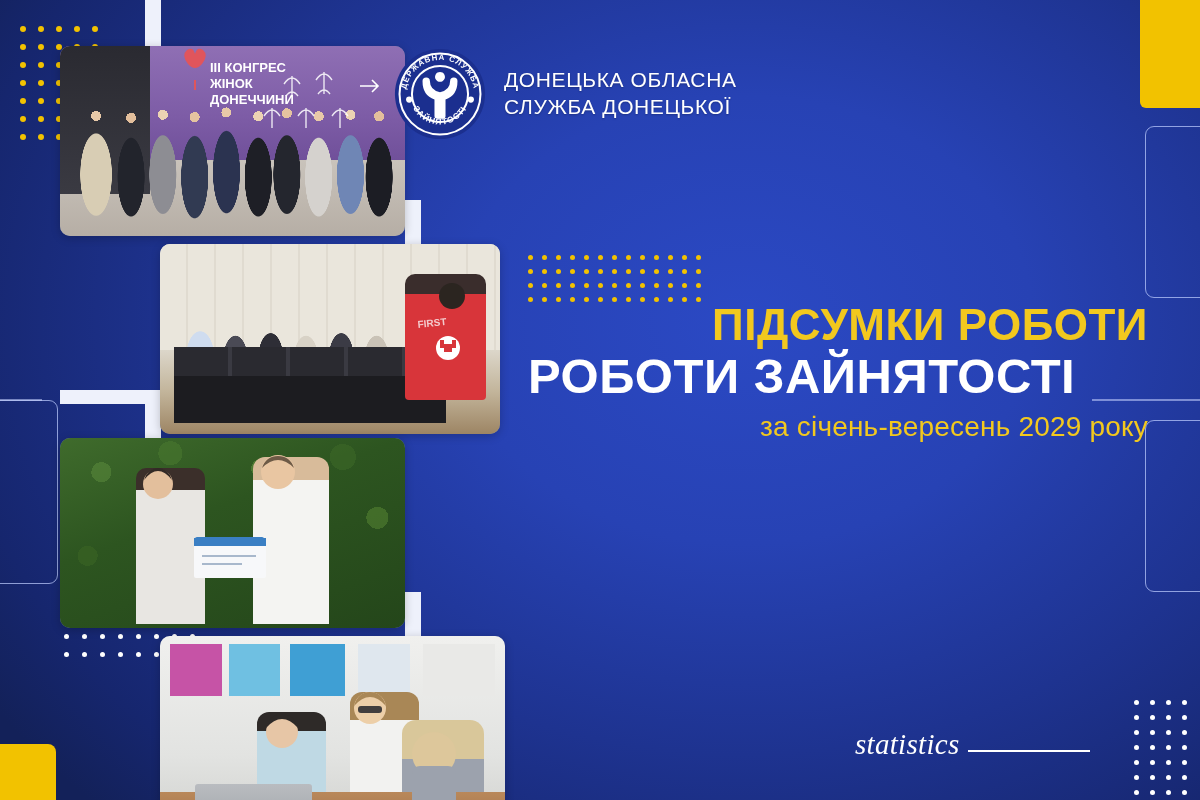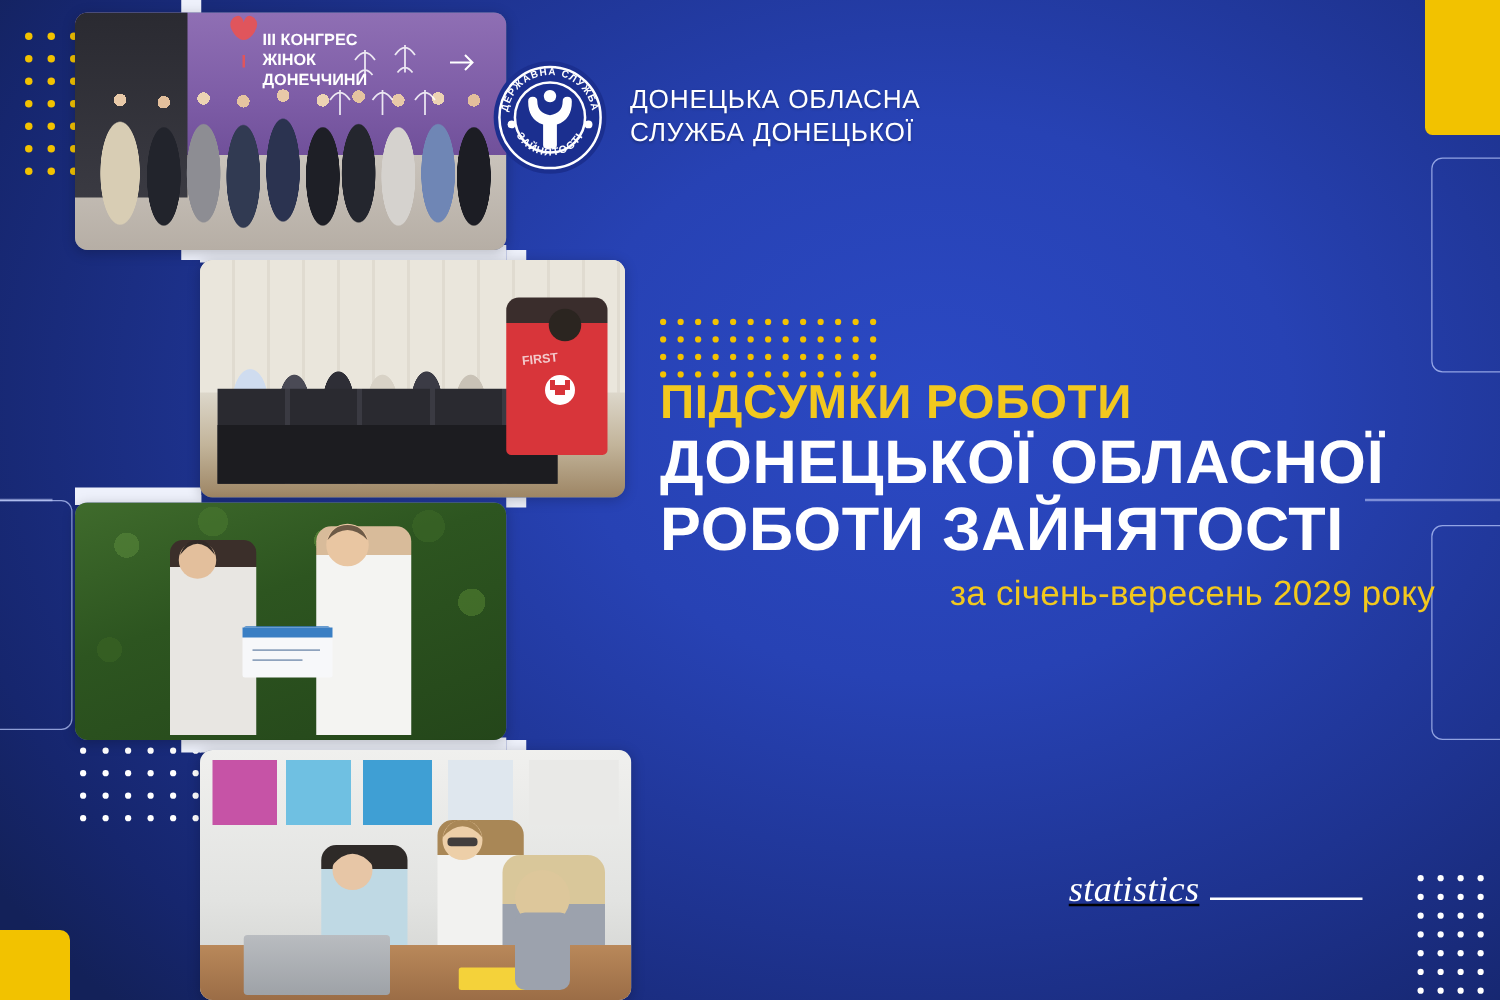--- a/index.html
+++ b/index.html
@@ -48,21 +48,21 @@
 
   .dots-left{left:64px;top:598px;grid-template-columns:repeat(8,18px);grid-auto-rows:18px;}
   .dots-left i{width:5px;height:5px;background:#ffffff;}
 
   .dots-br{left:1134px;top:700px;grid-template-columns:repeat(4,16px);grid-auto-rows:15px;}
   .dots-br i{width:5px;height:5px;background:#ffffff;}
 
   
   .photo{
     position:absolute;overflow:hidden;border-radius:10px;
-    background:#6e7fa8;box-shadow:0 2px 10px rgba(0,0,0,.22);
+    background:#6e7fa8;box-shadow:0 2px 10px rgba(0,0,0,.22);margin-top:36px;
   }
   .photo .scene{position:absolute;inset:0;}
 
   .ph1{left:60px;top:10px;width:345px;height:190px;}
   .ph2{left:160px;top:208px;width:340px;height:190px;}
   .ph3{left:60px;top:402px;width:345px;height:190px;}
   .ph4{left:160px;top:600px;width:345px;height:200px;}
 
   .white-gutter{
     position:absolute;background:#eef1fb;
@@ -161,34 +161,34 @@
   .brand{position:absolute;left:394px;top:48px;display:flex;align-items:center;gap:18px;}
   .emblem{position:relative;width:92px;height:92px;flex:0 0 92px;}
   .brand-name{
     color:#ffffff;font-size:21px;line-height:1.28;letter-spacing:.6px;font-weight:400;
     white-space:pre-line;text-shadow:0 1px 2px rgba(0,0,0,.25);
   }
 
   
   .headline{position:absolute;left:528px;top:303px;width:620px;}
   .hl1{
-    color:#F2C81E;font-size:38px;font-weight:bold;letter-spacing:.5px;line-height:1.0;
-    margin:0 0 5px 0;white-space:nowrap;
+    color:#F2C81E;font-size:44px;font-weight:bold;letter-spacing:.5px;line-height:1.0;
+    margin:0 0 5px 0;white-space:nowrap;text-align:right;
   }
   .hl2,.hl3{
     color:#ffffff;font-size:49px;font-weight:bold;letter-spacing:.5px;line-height:1.0;
     margin:0 0 5px 0;white-space:nowrap;
   }
   .hl-sub{
     margin:10px 0 0 0;text-align:right;color:#F2C81E;
     font-size:28px;font-weight:400;letter-spacing:.2px;white-space:nowrap;
   }
 
   
-  .foot{position:absolute;left:855px;top:698px;width:235px;text-decoration:underline;}
+  .foot{position:absolute;left:855px;top:730px;width:235px;}
   .foot-top{display:flex;align-items:flex-end;gap:8px;}
   .foot-word{
     color:#ffffff;font-family:"Liberation Serif","DejaVu Serif",serif;
     font-style:italic;font-size:29px;line-height:1;letter-spacing:.3px;
   }
   .foot-rule{flex:1;height:2px;background:#ffffff;margin-bottom:7px;}
   .foot-box{
     margin-top:7px;background:#ffffff;border-radius:2px;
     padding:8px 10px;text-align:center;
   }
@@ -485,21 +485,20 @@
             <circle cx="83.5" cy="56" r="3.4"></circle>
         </g>
       </svg>
     </div>
     <div class="brand-name">ДОНЕЦЬКА ОБЛАСНА
 СЛУЖБА ДОНЕЦЬКОЇ</div>
   </div>
 
   <div class="headline">
     <p class="hl1">ПІДСУМКИ РОБОТИ</p>
-    <p class="hl2">ДОНЕЦЬКОЇ ОБЛАСНОЇ</p>
     <p class="hl3">РОБОТИ ЗАЙНЯТОСТІ</p>
     <p class="hl-sub">за січень-вересень 2029 року</p>
   </div>
 
   <div class="foot">
     <div class="foot-top">
       <div class="foot-word">statistics</div>
       <div class="foot-rule"></div>
     </div>
   </div>

